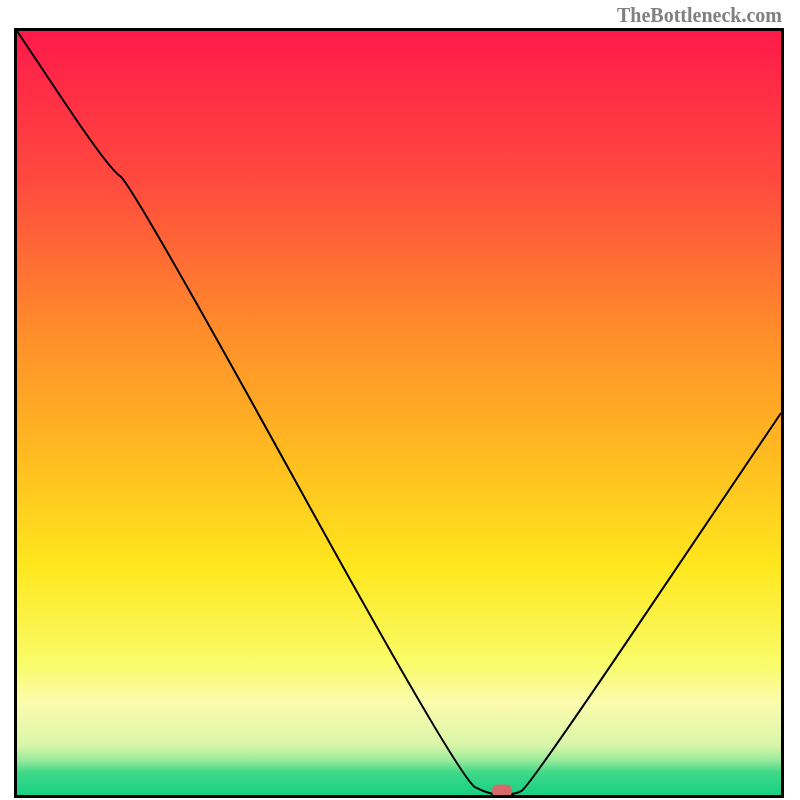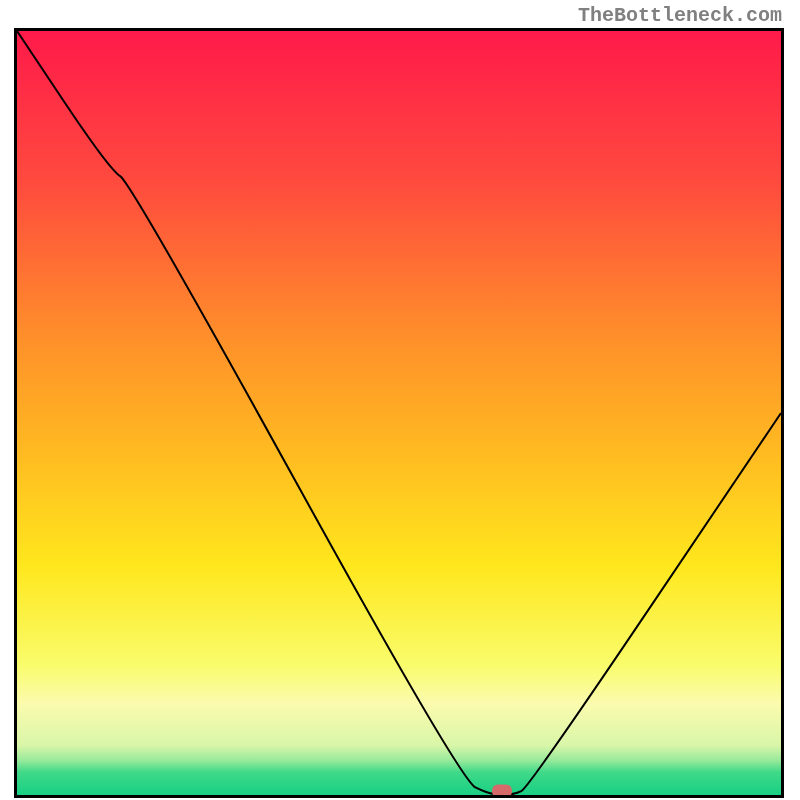--- a/index.html
+++ b/index.html
@@ -11,21 +11,21 @@
     width: 800px;
     height: 800px;
     background: #ffffff;
     position: relative;
     overflow: hidden;
   }
   .watermark {
     position: absolute;
     top: 4px;
     right: 18px;
-    font-family: Liberation Mono, monospace;
+    font-family: Liberation Serif, serif;
     font-size: 20px;
     font-weight: bold;
     color: #808080;
     z-index: 10;
   }
   .plot-frame {
     position: absolute;
     left: 14px;
     top: 28px;
     width: 770px;

